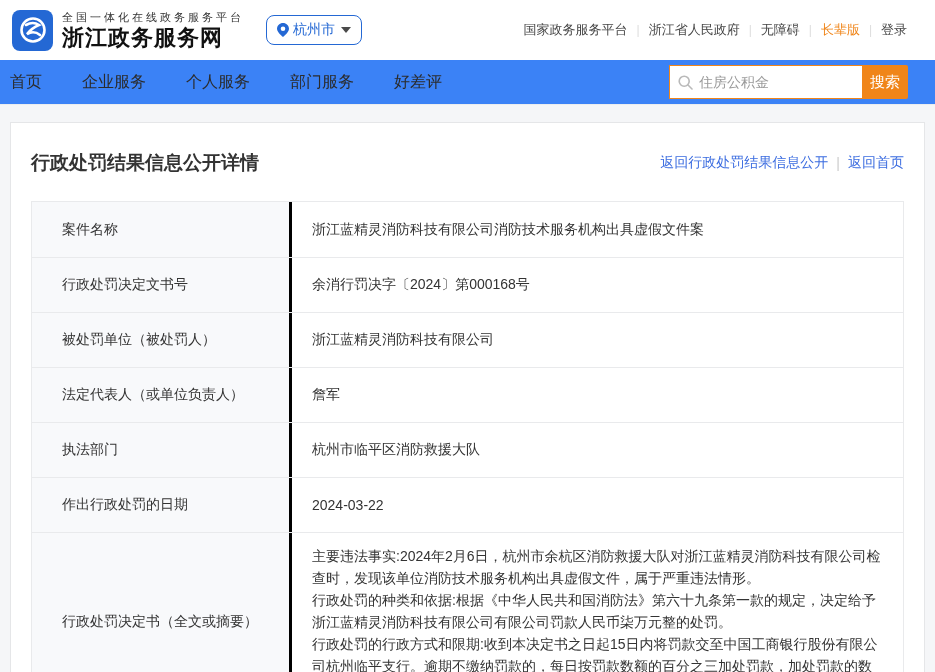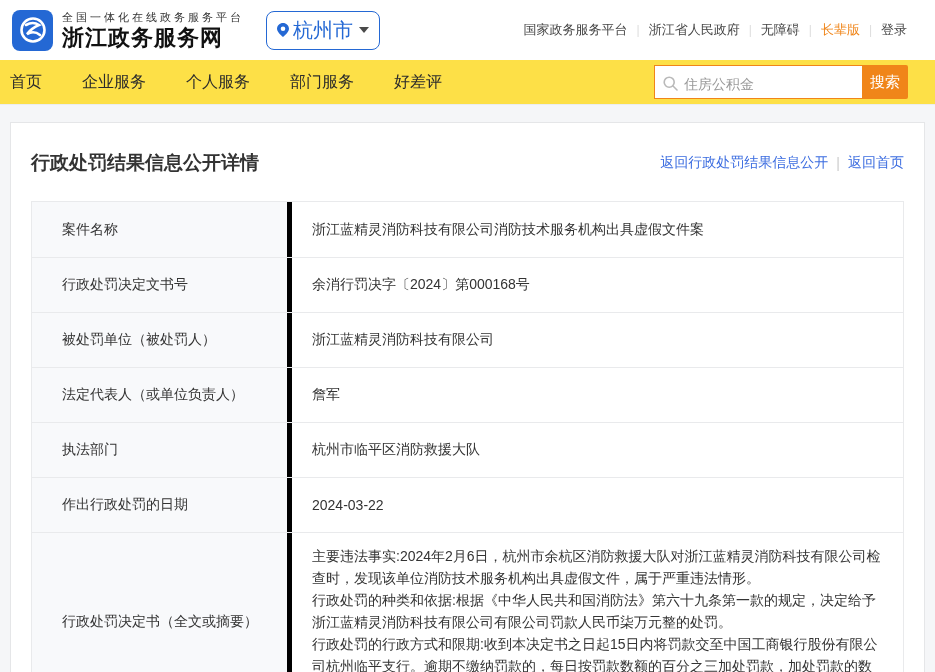--- a/index.html
+++ b/index.html
@@ -11,36 +11,36 @@
   .brand { display:flex; align-items:center; }
   .logo { width:41px; height:41px; border-radius:8px; background:#2468d4; display:flex;
     align-items:center; justify-content:center; flex:0 0 auto; }
   .logo svg { display:block; }
   .brand-text { margin-left:9px; }
   .tagline { font-size:11px; letter-spacing:3px; color:#333; }
   .site-name { font-size:22px; font-weight:bold; color:#111; line-height:1.15;
     font-family:Liberation Serif, serif; letter-spacing:1px; }
   .city-btn { margin-left:22px; display:flex; align-items:center; gap:4px; background:#fff;
     border:1px solid #2468d4; border-radius:8px; padding:5px 10px; color:#2468d4;
-    font-size:20px; cursor:pointer; }
+    font-size:14px; cursor:pointer; }
   .caret-down { width:0; height:0; border-left:5px solid transparent; border-right:5px solid transparent;
     border-top:6px solid #4a4a4a; margin-left:2px; }
   .top-links { margin-left:auto; display:flex; align-items:center; font-size:13px; color:#454545; }
   .top-links a { color:#454545; text-decoration:none; }
   .top-links .sep { color:#ddd; margin:0 9px; font-size:12px; }
   .top-links a.orange { color:#f08519; }
 
   
   .navbar { height:45px; display:flex; align-items:center; padding:0 27px 0 10px;
-    border-bottom:1px solid #ebedef; background:#fde047;gap:6px; }
+    border-bottom:1px solid #ebedef; background:#3b82f6;gap:6px; }
   .nav-items { display:flex; gap:40px; font-size:16px; color:#2b2b2b; }
   .nav-items a { color:#2b2b2b; text-decoration:none; cursor:pointer; }
   .search { margin-left:auto; display:flex; height:34px; }
-  .search-box { display:flex; align-items:flex-start; width:208px; border:1px solid #f08519;
-    border-right:none; background:#fff; padding:10px 8px; }
+  .search-box { display:flex; align-items:center; width:193px; border:1px solid #f08519;
+    border-right:none; background:#fff; padding:4px 8px; }
   .search-icon { display:flex; margin-right:6px; }
   .search-box input { border:none; outline:none; width:100%; font-size:14px; color:#333;
     font-family:"Liberation Sans", sans-serif; }
   .search-box input::placeholder { color:#9a9a9a; }
   .search-btn { width:46px; background:#f08519; color:#fff; border:none; font-size:15px;
     cursor:pointer; border-radius:0 2px 2px 0; font-family:"Liberation Sans", sans-serif; }
 
   
   .main { height:567px; background:#f5f6f8; padding-top:10px; }
   .panel { width:915px; margin:7px auto; background:#fff; border:1px solid #e5e6e8;
@@ -49,21 +49,21 @@
     padding:27px 20px 25px 20px; }
   .page-title { font-size:19px; font-weight:bold; color:#333; }
   .head-links { font-size:14px; display:flex; align-items:center; }
   .head-links a { color:#3b6ce0; text-decoration:none; cursor:pointer; }
   .head-links .sep { color:#ccc; margin:0 8px; }
 
   
   .detail-table { margin:0 20px; border:1px solid #e9eaec; }
   .row { display:grid; grid-template-columns:260px 1fr; min-height:55px; }
   .row + .row { border-top:1px solid #e9eaec; }
-  .cell-label { background:#f8f9fb; border-right:5px solid #000000; display:flex;
+  .cell-label { background:#f8f9fb; border-right:3px solid #000000; display:flex;
     align-items:center; padding:10px 10px 10px 30px; font-size:14px; color:#333; }
   .cell-value { display:flex; align-items:center; padding:10px 20px; font-size:14px; color:#333; }
   .row-doc { min-height:142px; }
   .row-doc .cell-value { white-space:pre-line; line-height:22px; padding:12px 20px; }
 </style>
 </head>
 <body>
 
 <div class="topbar">
   <div class="brand">

